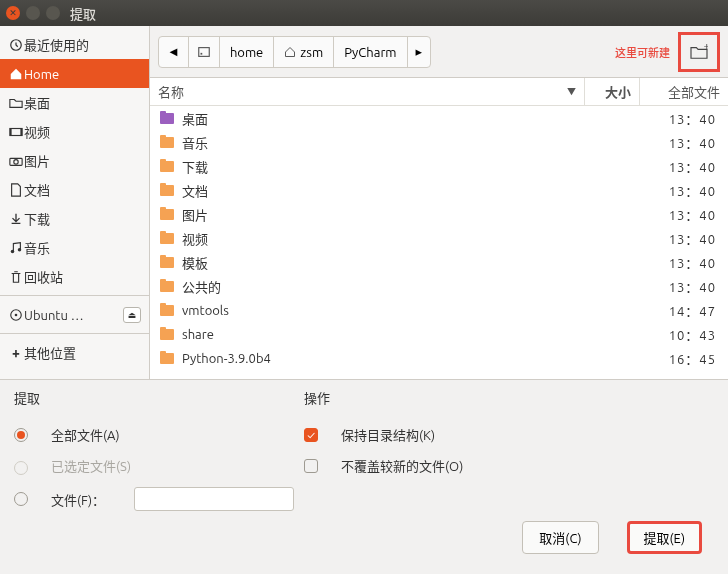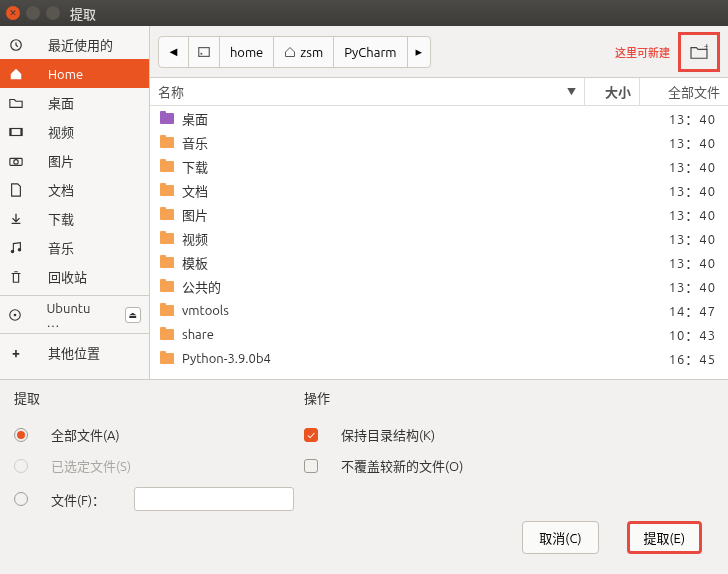--- a/index.html
+++ b/index.html
@@ -10,21 +10,21 @@
 .titlebar { height: 26px; background: linear-gradient(#4b4a46, #3c3b37); display: flex; align-items: center; padding: 0 6px; color: #dcdad5; }
 .titlebar .win-btns { display: flex; gap: 6px; margin-right: 10px; }
 .titlebar .win-btn { width: 14px; height: 14px; border-radius: 50%; display: flex; align-items: center; justify-content: center; font-size: 9px; color: #3a3a3a; }
 .titlebar .close { background: #e95420; }
 .titlebar .minmax { background: #58564f; }
 .titlebar .title { font-weight: 500; }
 
 .main { flex: 1; display: flex; min-height: 0; }
 
 .sidebar { width: 150px; background: #f7f6f5; border-right: 1px solid #d0ccc6; display: flex; flex-direction: column; padding-top: 4px; }
-.sidebar .item { display: flex; align-items: center; height: 29px; padding: 0 8px; color: #333; cursor: pointer; gap: 24px; }
+.sidebar .item { display: flex; align-items: center; height: 29px; padding: 0 8px; color: #333; cursor: pointer; gap: 0; }
 .sidebar .item.selected { background: #e95420; color: #fff; }
 .sidebar .item .icon { width: 16px; display: flex; align-items: center; justify-content: center; font-size: 13px; }
 .sidebar .item .eject { margin-left: auto; width: 18px; height: 16px; border: 1px solid #b8b5ad; border-radius: 3px; display: flex; align-items: center; justify-content: center; font-size: 9px; background: #fff; }
 .sidebar .separator { height: 1px; background: #d0ccc6; margin: 4px 0; }
 
 .content { flex: 1; display: flex; flex-direction: column; background: #fff; min-width: 0; }
 
 .toolbar { height: 52px; border-bottom: 1px solid #d0ccc6; background: #f2f1f0; display: flex; align-items: center; padding: 0 8px; gap: 4px; }
 .breadcrumb-wrap { display: flex; align-items: center; border: 1px solid #cfcbc3; border-radius: 4px; background: #fafafa; height: 32px; }
 .bc-seg { padding: 0 10px; height: 100%; display: flex; align-items: center; border-right: 1px solid #cfcbc3; gap: 4px; cursor: pointer; }
@@ -51,21 +51,21 @@
 .folder-icon::before { content: ""; position: absolute; top: -2px; left: 0; width: 6px; height: 3px; background: #f5a253; border-radius: 1px 1px 0 0; }
 .folder-icon.purple { background: #9b5fbf; }
 .folder-icon.purple::before { background: #9b5fbf; }
 
 .options-panel { background: #f2f1f0; border-top: 1px solid #d0ccc6; padding: 8px 14px 6px 14px; display: flex; flex-direction: column; }
 .options-panel .cols { display: flex; }
 .options-panel .col { display: flex; flex-direction: column; gap: 12px; }
 .options-panel .col.c1 { width: 290px; }
 .options-panel .heading { color: #333; margin-bottom: 6px; }
 .opt-row { display: flex; align-items: center; gap: 23px; color: #333; }
-.opt-row.disabled { color: #a9a7a1; }
+.opt-row.disabled { color: #a9a7a1; align-items: flex-end; }
 .radio { width: 14px; height: 14px; border-radius: 50%; border: 1px solid #9e9a91; display: flex; align-items: center; justify-content: center; cursor: pointer; }
 .radio.checked::after { content: ""; width: 8px; height: 8px; border-radius: 50%; background: #e95420; }
 .radio.disabled { border-color: #d0cdc5; cursor: default; }
 .checkbox { width: 14px; height: 14px; border-radius: 3px; border: 1px solid #9e9a91; display: flex; align-items: center; justify-content: center; font-size: 11px; color: #fff; cursor: pointer; }
 .checkbox.checked { background: #e95420; border-color: #e95420; }
 .textfield { width: 160px; height: 24px; border: 1px solid #c7c3ba; border-radius: 3px; background: #fff; margin-left: 6px; }
 
 .footer { display: flex; justify-content: flex-end; padding: 10px 12px 14px 12px; gap: 28px; background: #f2f1f0; }
 .btn { padding: 6px 16px; border: 1px solid #c4c0b7; border-radius: 4px; background: #fafaf9; cursor: pointer; }
 .btn.primary { border: 3px solid #e94a3f; padding: 4px 14px; }

